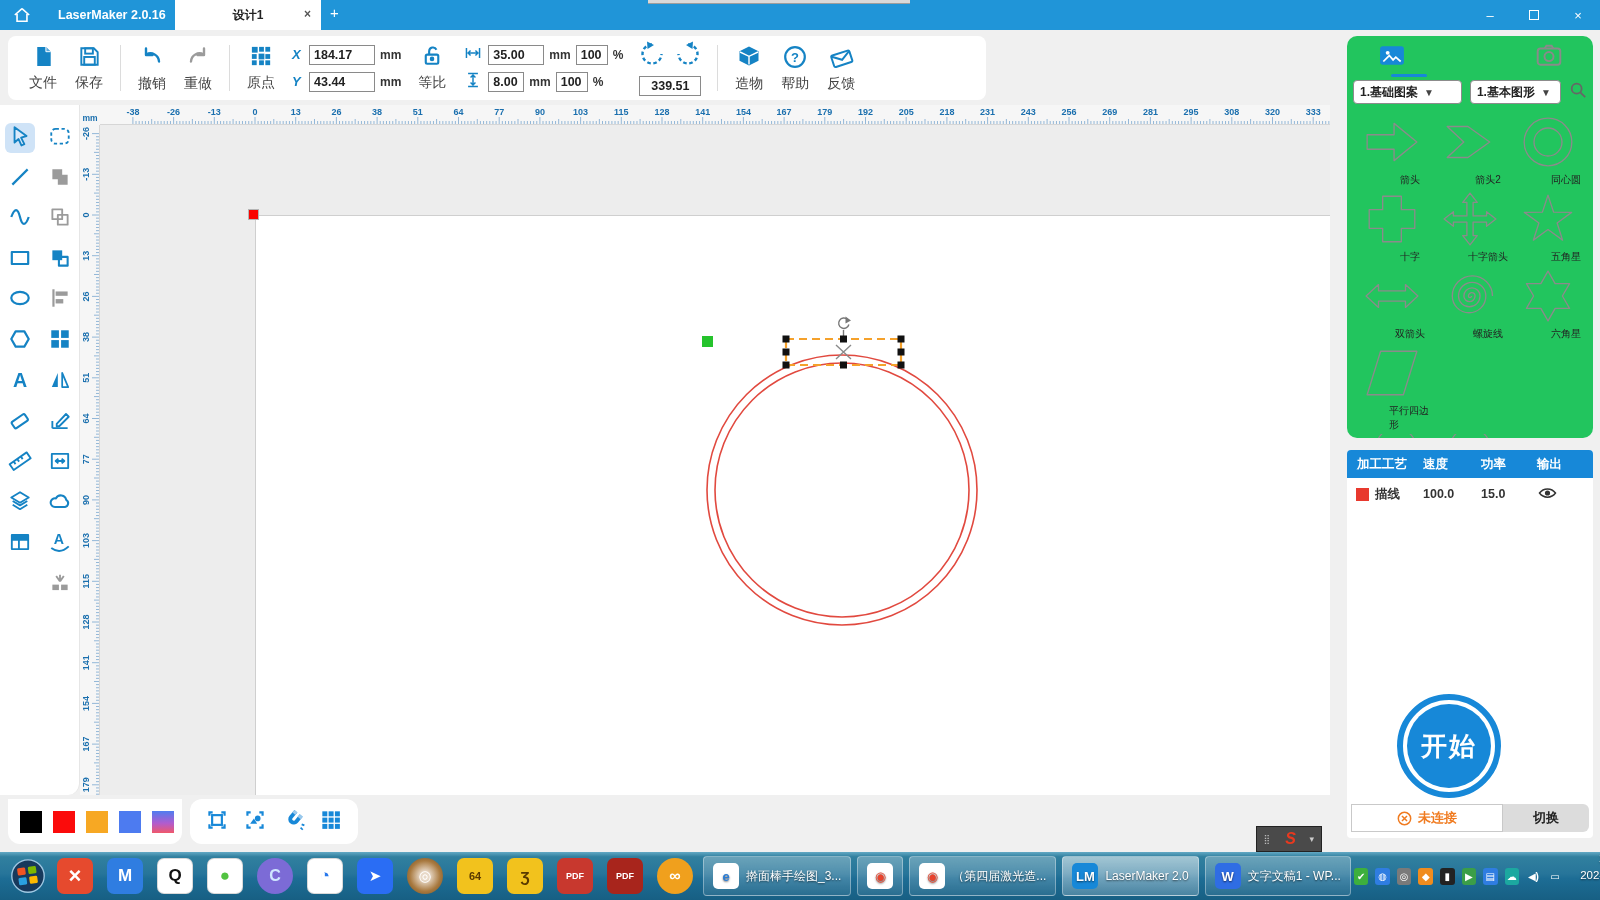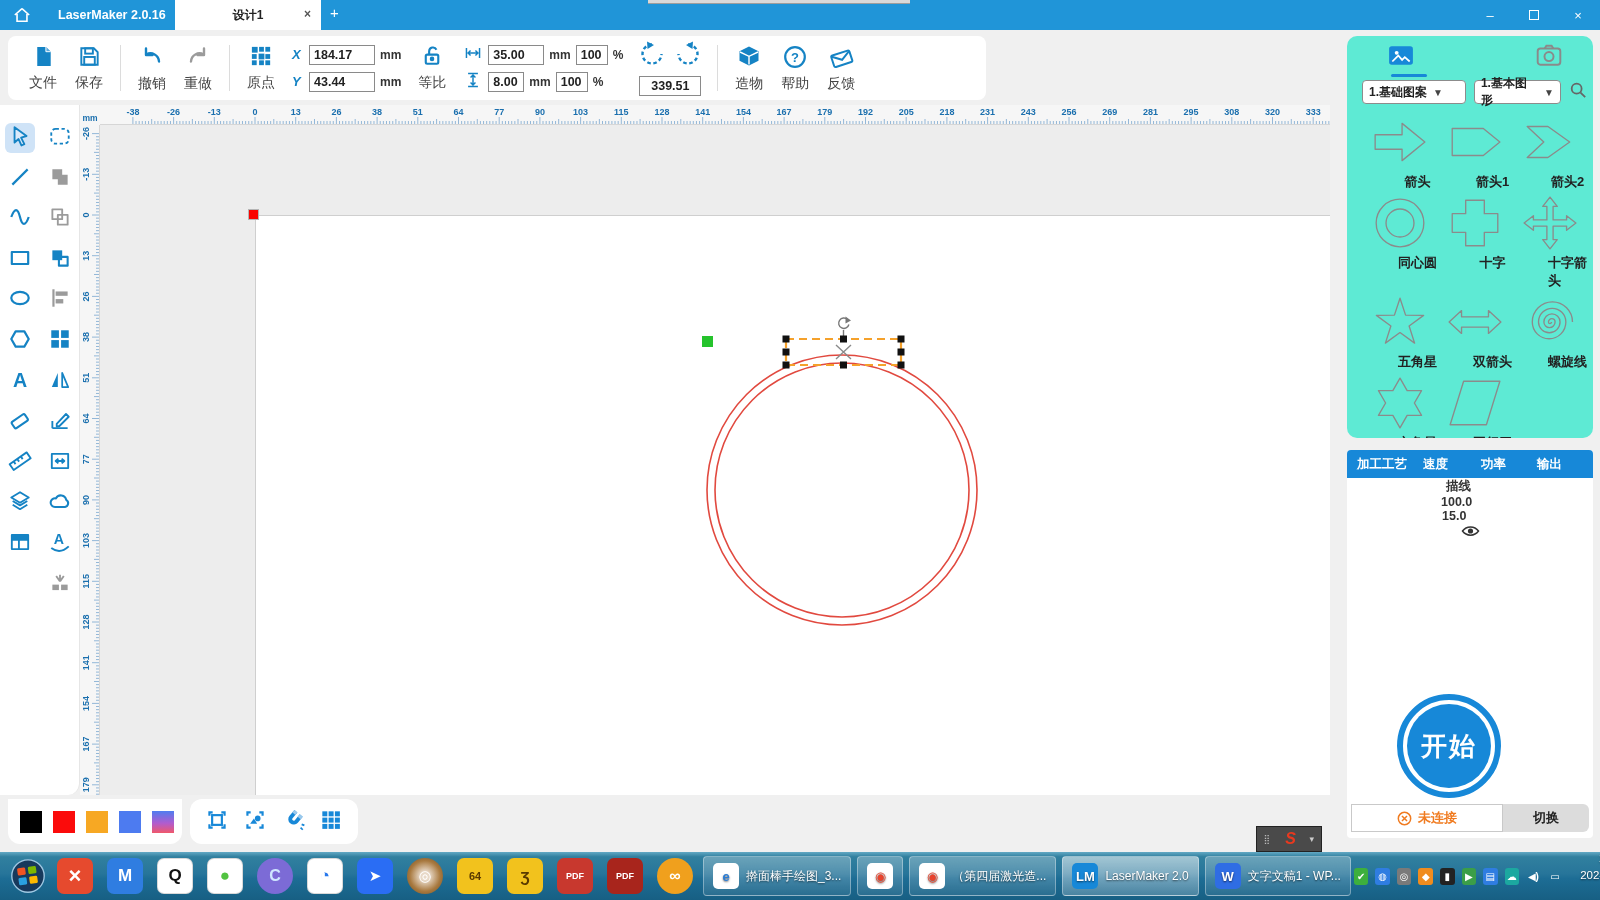--- a/index.html
+++ b/index.html
@@ -39,35 +39,35 @@
   #ruler-left { position:absolute; left:80px; top:125px; width:20px; height:670px; background:#f6f6f6; border-right:1px solid #d6d6d6; overflow:hidden; }
   #viewport { position:absolute; left:100px; top:125px; width:1230px; height:670px; background:#ededed; overflow:hidden; }
   #page { position:absolute; left:155px; top:90px; width:1075px; height:580px; background:#fff; border-left:1px solid #cfcfcf; border-top:1px solid #cfcfcf; }
   #origin-marker { position:absolute; left:148px; top:84px; width:11px; height:11px; background:#fa0400; border:1px solid #b5b5b5; }
   #green-node { position:absolute; left:602px; top:211px; width:11px; height:11px; background:#25c32c; }
   
   #color-pill { position:absolute; left:8px; top:799px; width:174px; height:45px; background:#fff; border-radius:0 0 12px 12px; display:flex; align-items:center; padding-left:12px; gap:11px; }
   .swatch { width:22px; height:22px; }
   #tool-pill { position:absolute; left:190px; top:799px; width:168px; height:45px; background:#fff; border-radius:12px; display:flex; align-items:center; justify-content:space-around; padding:0 8px; }
   
-  #shape-card { position:absolute; left:1347px; top:36px; width:246px; height:402px; background:#5eead4; border-radius:10px; overflow:hidden;padding-left:9px; }
+  #shape-card { position:absolute; left:1347px; top:36px; width:246px; height:402px; background:#22c55e; border-radius:10px; overflow:hidden; }
   #shape-tabs { display:flex; align-items:center; height:42px; padding:0 30px; justify-content:space-between; }
   .tab-underline { position:absolute; left:44px; top:38px; width:36px; height:3px; background:#1788d8; border-radius:2px; }
   #cat-row { display:flex; align-items:center; gap:8px; padding:2px 6px 6px 6px; }
   .select-box { height:24px; border:1.5px solid #8c8c8c; border-radius:4px; background:#fff; display:flex; align-items:center; gap:6px; padding:0 6px; font-size:12px; font-weight:bold; color:#222; }
   .caret { font-size:10px; color:#444; }
   #shape-grid { display:grid; grid-template-columns:repeat(3, 1fr); padding:2px 6px; row-gap:2px; }
   .shape-cell { display:flex; flex-direction:column; align-items:center; gap:1px; }
-  .shape-name { font-size:13px; font-weight:bold; color:#222;margin-left:36px; }
+  .shape-name { font-size:10px; font-weight:normal; color:#222;margin-left:36px; }
   #partial-row { display:flex; justify-content:space-around; padding:0 12px; height:14px; overflow:hidden; }
   
   #process-card { position:absolute; left:1347px; top:450px; width:246px; height:388px; background:#fff; border-radius:4px; overflow:hidden; }
   #proc-head { display:flex; height:28px; background:#1788d8; color:#fff; font-size:12.5px; font-weight:bold; align-items:center; }
   .ph-c0{width:76px; padding-left:10px;} .ph-c1{width:58px;} .ph-c2{width:56px;} .ph-c3{width:52px;}
-  .proc-row { display:flex; height:32px; align-items:center; font-size:12.5px; font-weight:bold; color:#333;flex-direction:column; }
+  .proc-row { display:flex; height:32px; align-items:center; font-size:12.5px; font-weight:bold; color:#333; }
   .row-swatch { width:13px; height:13px; margin:0 6px 0 9px; }
   
   #start-wrap { position:absolute; left:50px; top:244px; width:104px; height:104px; border:6px solid #1788d8; border-radius:50%; background:#fff; padding:4px; }
   #start-inner { width:84px; height:84px; border-radius:50%; background:#1788d8; color:#fff; font-size:26px; font-weight:bold; display:flex; align-items:center; justify-content:center; letter-spacing:2px; }
   #conn-bar { position:absolute; left:4px; right:4px; bottom:6px; height:28px; display:flex; }
   #conn-status { flex:1.75; border:1px solid #c9c9c9; background:#fff; display:flex; align-items:center; justify-content:center; gap:6px; color:#f07b20; font-size:13px; font-weight:bold; }
   #conn-switch { flex:1; background:#dcdcdc; display:flex; align-items:center; justify-content:center; font-size:13px; font-weight:bold; color:#222; border-radius:0 6px 6px 0; }
   
   #taskbar { position:absolute; left:0; top:852px; width:1600px; height:48px; background:linear-gradient(180deg,#63a9c4 0%, #31809f 10%, #27759a 45%, #1d6d95 55%, #175f83 100%); display:flex; align-items:center; padding-left:6px; z-index:40; }
   .tb-icon { width:36px; height:36px; border-radius:7px; margin:0 7px; display:flex; align-items:center; justify-content:center; font-weight:bold; flex:none; }
@@ -1136,26 +1136,20 @@
   </div>
   <div id="shape-grid">
       <div class="shape-cell">
         <svg width="58" height="60" viewBox="0 0 56 56" fill="none" stroke="#8b8b8b" stroke-width="1.3" stroke-linejoin="round">
           <polygon points="4,21 30,21 30,10 52,28 30,46 30,35 4,35"></polygon>
         </svg>
       <span class="shape-name">箭头</span>
       </div>
       <div class="shape-cell">
         <svg width="58" height="60" viewBox="0 0 56 56" fill="none" stroke="#8b8b8b" stroke-width="1.3" stroke-linejoin="round">
-          <polygon points="6,15 36,15 52,28 36,41 6,41"></polygon>
-        </svg>
-      <span class="shape-name">箭头1</span>
-      </div>
-      <div class="shape-cell">
-        <svg width="58" height="60" viewBox="0 0 56 56" fill="none" stroke="#8b8b8b" stroke-width="1.3" stroke-linejoin="round">
           <polygon points="6,13 26,13 47,28 26,43 6,43 22,28"></polygon>
         </svg>
       <span class="shape-name">箭头2</span>
       </div>
       <div class="shape-cell">
         <svg width="58" height="60" viewBox="0 0 56 56" fill="none" stroke="#8b8b8b" stroke-width="1.3" stroke-linejoin="round">
           <circle cx="28" cy="28" r="23"></circle>
           <circle cx="28" cy="28" r="13.5"></circle>
         </svg>
       <span class="shape-name">同心圆</span>

